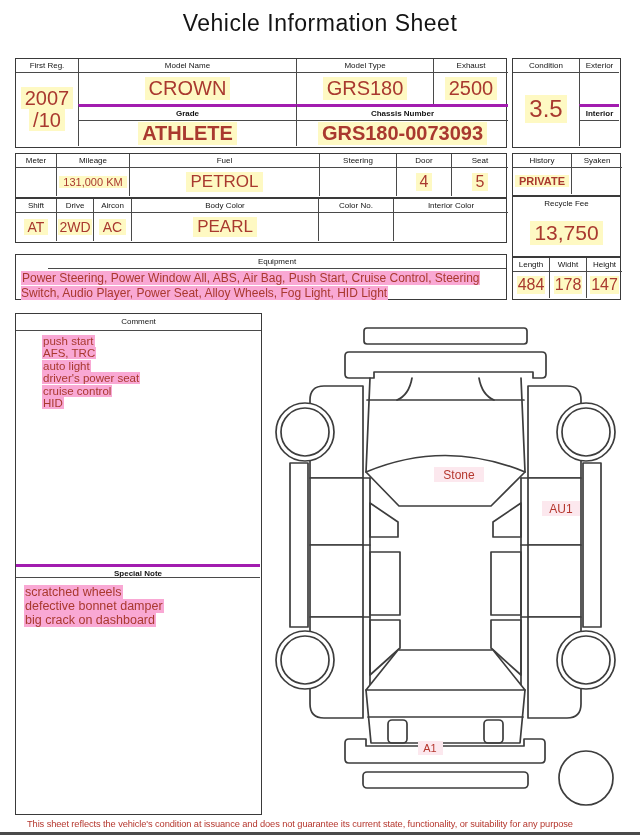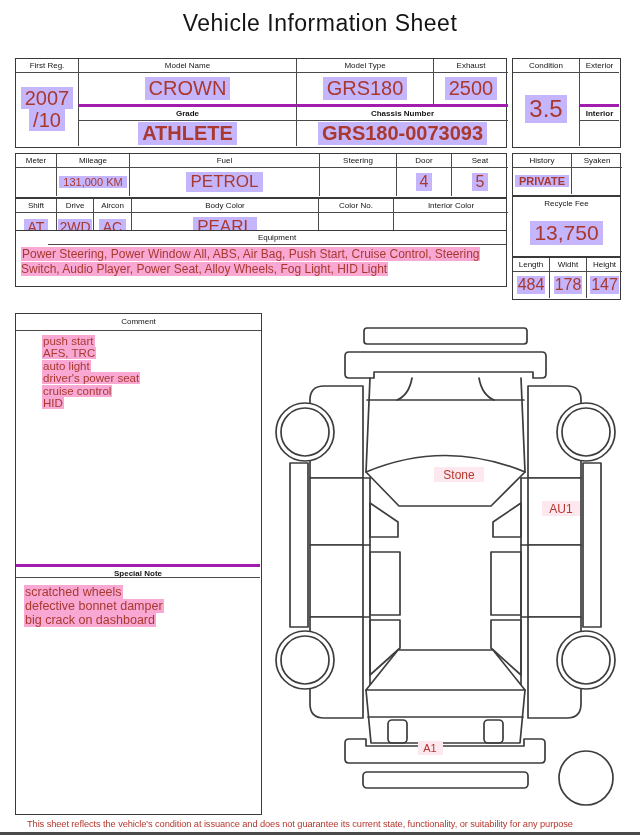--- a/index.html
+++ b/index.html
@@ -11,21 +11,21 @@
          font-family:"Liberation Sans",sans-serif;}
   .box{position:absolute;box-sizing:border-box;border:1.5px solid #3a3a3a;background:#fff;}
   .cell{position:absolute;box-sizing:border-box;}
   .bl{border-left:1px solid #4a4a4a;}
   .bt{border-top:3px solid #a21caf;font-weight:bold;}
   .hdr{font-size:8px;line-height:13px;height:13px;text-align:center;color:#141414;
        border-bottom:1px solid #4a4a4a;white-space:nowrap;overflow:hidden;}
   .hdr.nb{border-bottom:none;}
   .val{position:absolute;left:0;right:0;top:13px;bottom:0;display:flex;
        align-items:center;justify-content:center;color:#a9392f;}
-  .hl{background:#c4b5fd;padding:0 4px;white-space:nowrap;text-align:right;}
+  .hl{background:#fef9c3;padding:0 4px;white-space:nowrap;text-align:right;}
   .big{font-size:20px;}
   .cond{font-size:24px;}
   .med{font-size:17px;}
   .num{font-size:16px;}
   .sm{font-size:14px;}
   .tiny{font-size:11px;}
   .fee{font-size:21px;}
   .firstreg{flex-direction:column;line-height:22px;font-size:20px;}
   .equip-text{position:absolute;left:0;right:0;top:13px;bottom:0;padding:3px 5px;
        color:#a9392f;font-size:12px;line-height:14.5px;text-align:left;}
@@ -193,21 +193,21 @@
     </div>
   </div>
 
   <div class="box" style="left:512px;top:196px;width:109px;height:61px;">
     <div class="hdr nb">Recycle Fee</div>
     <div class="val fee">
         <span class="hl">13,750</span>
       </div>
   </div>
 
-  <div class="box" style="left:15px;top:230px;width:492px;height:57px;padding-left:32px;">
+  <div class="box" style="left:15px;top:254px;width:492px;height:46px;padding-left:32px;">
     <div class="hdr">Equipment</div>
     <div class="equip-text"><span class="hl2">Power Steering, Power Window  All, ABS, Air Bag, Push Start, Cruise Control, Steering Switch, Audio Player, Power Seat, Alloy Wheels, Fog Light, HID Light</span></div>
   </div>
 
   <div class="box" style="left:512px;top:257px;width:109px;height:43px;">
     <div class="cell" style="left:0;top:0;width:36px;height:40px;">
       <div class="hdr">Length</div>
       <div class="val num">
           <span class="hl" style="padding:0 1px;">484</span>
         </div>

